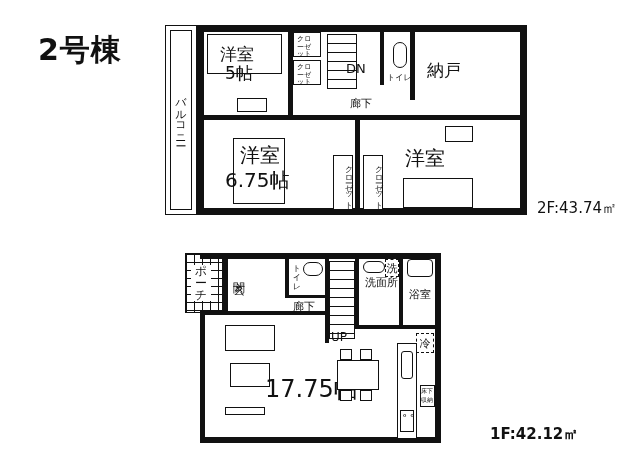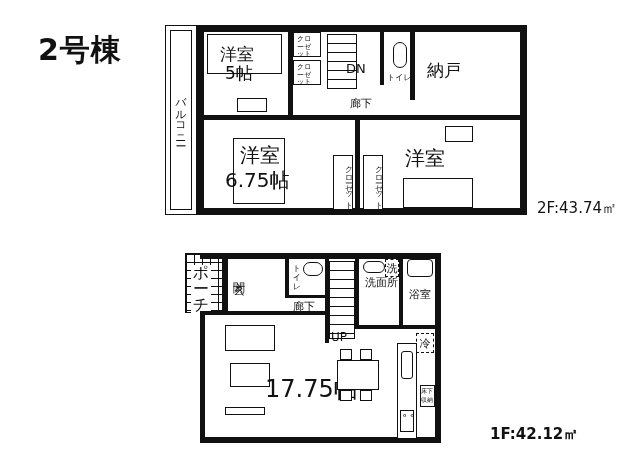--- a/index.html
+++ b/index.html
@@ -72,21 +72,21 @@
 
   <div class="thin" style="left:280px;top:106px;width:28px;height:16px;border-width:1px;"></div>
   <div class="thin" style="left:238px;top:158px;width:70px;height:30px;border-width:1px;"></div>
   <div class="room-label big" style="left:240px;top:128px;font-size:20px;">洋室</div>
 </div>
 <div class="area" style="left:493px;top:199px;margin-left:44px;">2F:43.74㎡</div>
 
 <div class="abs" style="left:185px;top:245px;width:260px;height:200px;">
 
   <div class="grid-porch" style="left:0;top:8px;width:38px;height:60px;"></div>
-  <div class="room-label small" style="left:6px;top:20px;width:20px;font-size:16px;background:#fff;">ポーチ</div>
+  <div class="room-label small" style="left:6px;top:20px;width:20px;font-size:12px;background:#fff;">ポーチ</div>
 
   <div class="wall" style="left:15px;top:8px;width:240px;height:6px;"></div>
   <div class="wall" style="left:15px;top:68px;width:5px;height:130px;"></div>
   <div class="wall" style="left:15px;top:192px;width:240px;height:6px;"></div>
   <div class="wall" style="left:250px;top:8px;width:6px;height:190px;"></div>
   <div class="wall" style="left:15px;top:66px;width:140px;height:4px;"></div>
   <div class="wall" style="left:170px;top:80px;width:85px;height:4px;"></div>
   <div class="wall" style="left:38px;top:8px;width:5px;height:62px;"></div>
   <div class="wall" style="left:100px;top:8px;width:4px;height:45px;"></div>
   <div class="wall" style="left:140px;top:8px;width:4px;height:90px;"></div>

